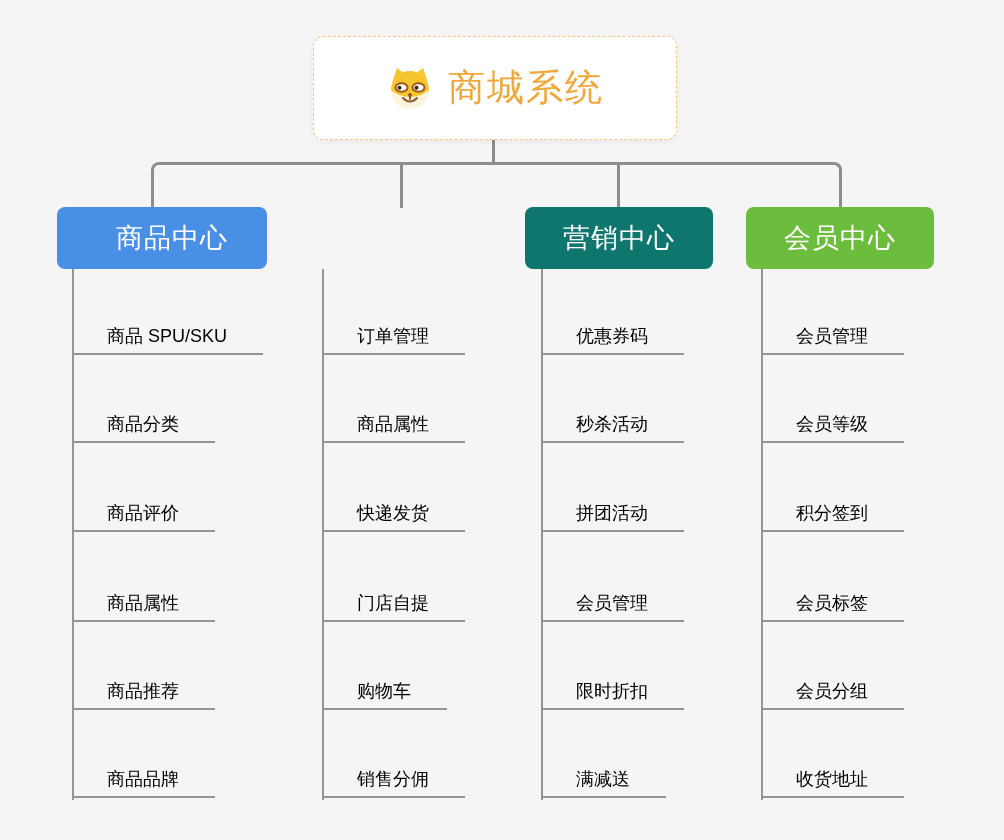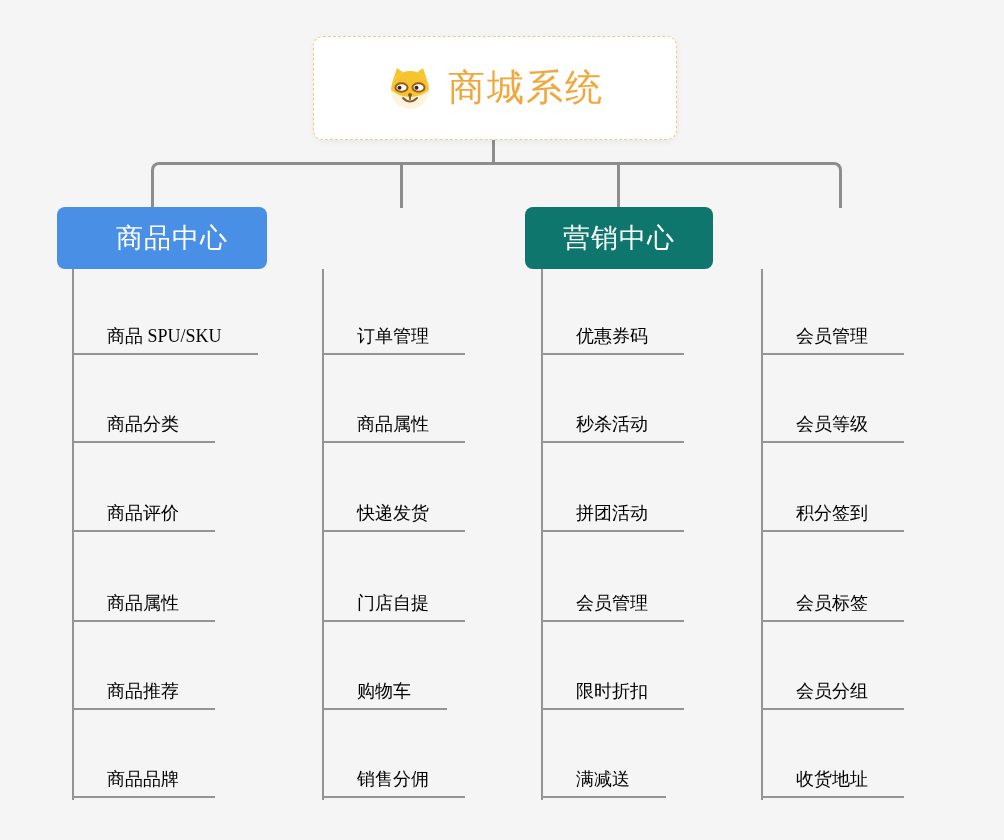--- a/index.html
+++ b/index.html
@@ -2,21 +2,21 @@
 <html><head>
 <meta charset="utf-8">
 <style>
   html,body{margin:0;padding:0;}
   body{
     width:1004px;height:840px;
     background:#f5f5f5;
     font-family:"Liberation Sans","DejaVu Sans",sans-serif;
     overflow:hidden;
   }
-  .canvas{position:relative;width:1004px;height:840px;font-family:Liberation Serif, serif;}
+  .canvas{position:relative;width:1004px;height:840px;}
 
   
   .conn{position:absolute;background:#8d8d8d;}
   .root-stem{left:492px;top:140px;width:3px;height:24px;}
   .rail-frame{
     position:absolute;left:151px;top:162px;width:691px;height:46px;
     box-sizing:border-box;
     border-top:3px solid #8d8d8d;
     border-left:3px solid #8d8d8d;
     border-right:3px solid #8d8d8d;
@@ -100,20 +100,23 @@
     </svg>
     <span class="root-title" title="商城系统" style="color: rgb(240, 168, 60);">商城系统</span>
   </div>
 
   <div class="branch-header bh-1" style="background-color: rgb(74, 143, 230); padding-left: 20px;">
     <span>商品中心</span>
   </div>
   <div class="branch-header bh-3" style="background-color: #0f766e;">
     <span>营销中心</span>
   </div>
+  <div class="branch-header bh-4" style="background-color: rgb(108, 189, 62);">
+    <span>会员中心</span>
+  </div>
 
   <div class="col col-1">
     <div class="trunk"></div>
     <div class="leaf row-1"><span>商品 SPU/SKU</span></div>
     <div class="leaf row-2"><span>商品分类</span></div>
     <div class="leaf row-3"><span>商品评价</span></div>
     <div class="leaf row-4"><span>商品属性</span></div>
     <div class="leaf row-5"><span>商品推荐</span></div>
     <div class="leaf row-6"><span>商品品牌</span></div>
   </div>

